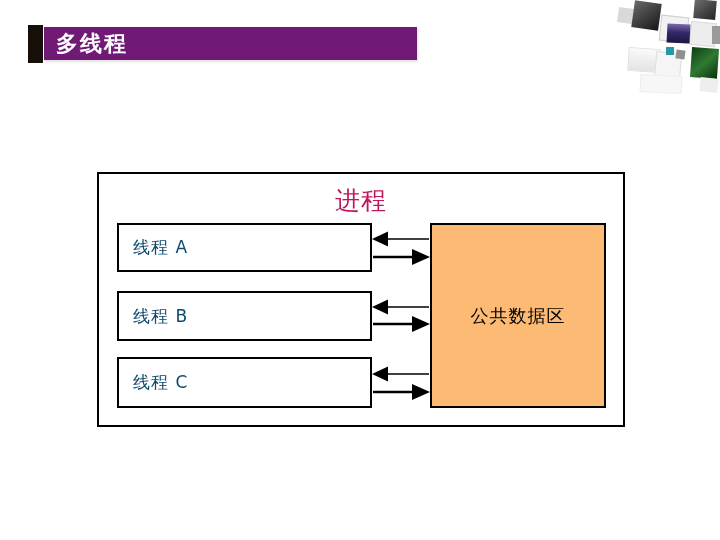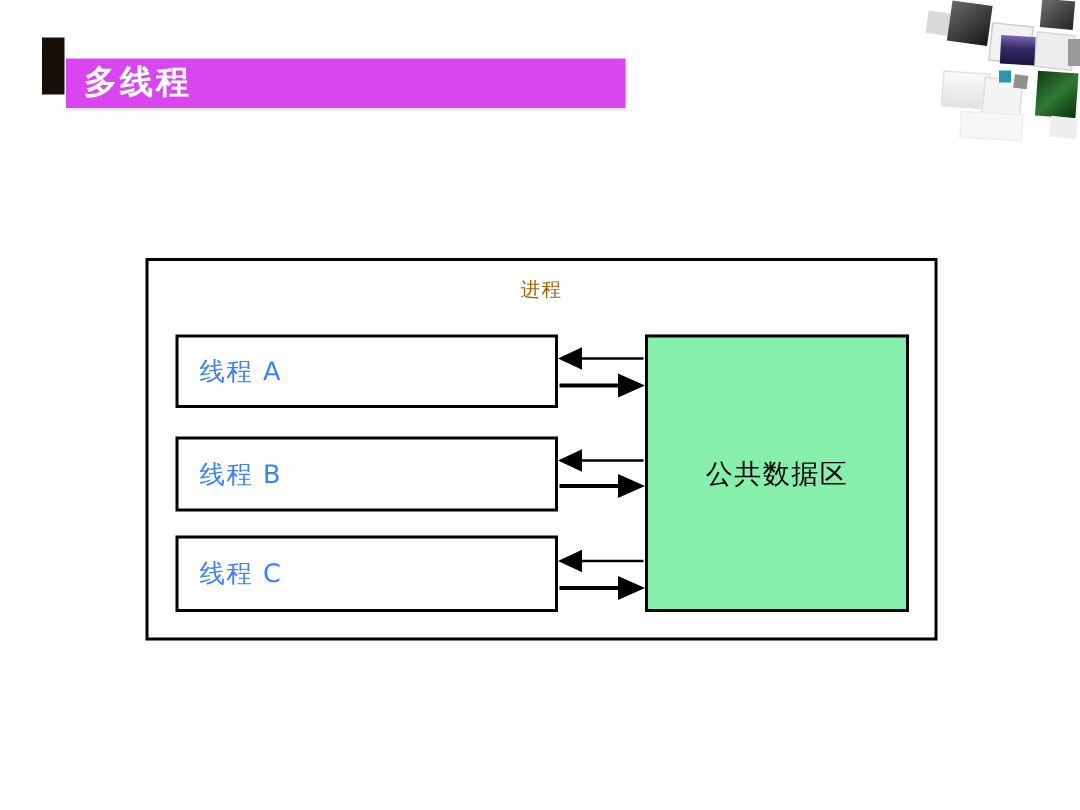--- a/index.html
+++ b/index.html
@@ -9,24 +9,23 @@
   }
   .slide{position:absolute;inset:0;background:#ffffff;}
 
   
   .title-accent{
     position:absolute;left:28px;top:25px;width:15px;height:38px;
     background:#171008;
   }
   .title-bar{
     position:absolute;left:44px;top:27px;width:373px;height:33px;
-    background:#d946ef;
+    background:#701a75;
     display:flex;align-items:center;
     box-shadow:1px 2px 2px rgba(0,0,0,0.12);
-    margin-top:12px;
   }
   .title-text{
     color:#ffffff;font-size:22px;font-weight:bold;
     padding-left:12px;letter-spacing:2px;line-height:33px;
     white-space:nowrap;
   }
 
   
   .decoration{position:absolute;left:610px;top:0;width:110px;height:100px;}
   .decoration .sq{position:absolute;}
@@ -45,36 +44,36 @@
   .sq-l6 {left:90px;top:78px;width:18px;height:14px;background:#eeeeee;transform:rotate(6deg);}
   .sq-l7 {left:30px;top:75px;width:40px;height:16px;background:#f7f7f7;border:1px solid #eeeeee;transform:rotate(3deg);}
 
   
   .diagram-outer{
     position:absolute;left:97px;top:172px;width:528px;height:255px;
     border:2px solid #000;box-sizing:border-box;background:#ffffff;
   }
   .process-label{
     position:absolute;left:97px;top:184px;width:528px;
-    text-align:center;font-size:13px;color:#a16207;letter-spacing:1px;
+    text-align:center;font-size:25px;color:#be185d;letter-spacing:1px;
   }
   .thread-box{
     position:absolute;left:117px;width:255px;
     border:2px solid #000;box-sizing:border-box;background:#ffffff;
     display:flex;align-items:center;
   }
   .thread-box .thread-label{
-    font-size:17px;color:#3b82f6;padding-left:14px;letter-spacing:1px;
+    font-size:17px;color:#0c4a6e;padding-left:14px;letter-spacing:1px;
   }
   .thread-a{top:223px;height:49px;}
   .thread-b{top:291px;height:50px;}
   .thread-c{top:357px;height:51px;}
   .data-box{
     position:absolute;left:430px;top:223px;width:176px;height:185px;
-    border:2px solid #000;box-sizing:border-box;background:#86efac;
+    border:2px solid #000;box-sizing:border-box;background:#fdba74;
     display:flex;align-items:center;justify-content:center;
   }
   .data-box .data-label{font-size:18px;color:#000;letter-spacing:1px;}
 
   .arrows-overlay{position:absolute;left:0;top:0;width:720px;height:540px;pointer-events:none;}
 </style>
 </head>
 <body>
 
 <div class="slide">

